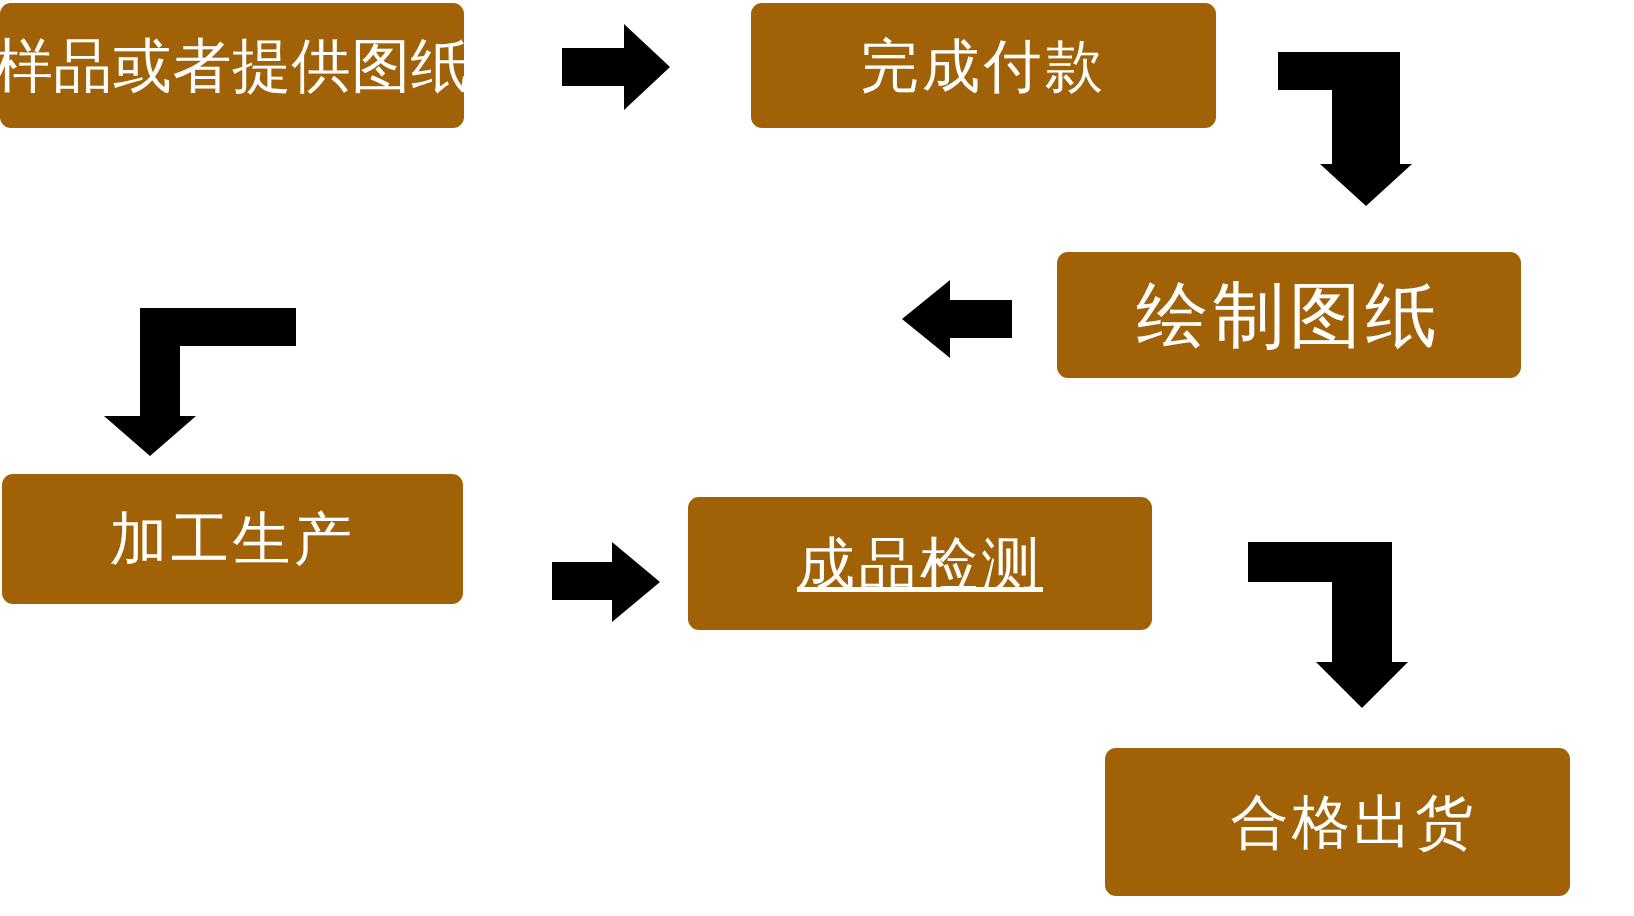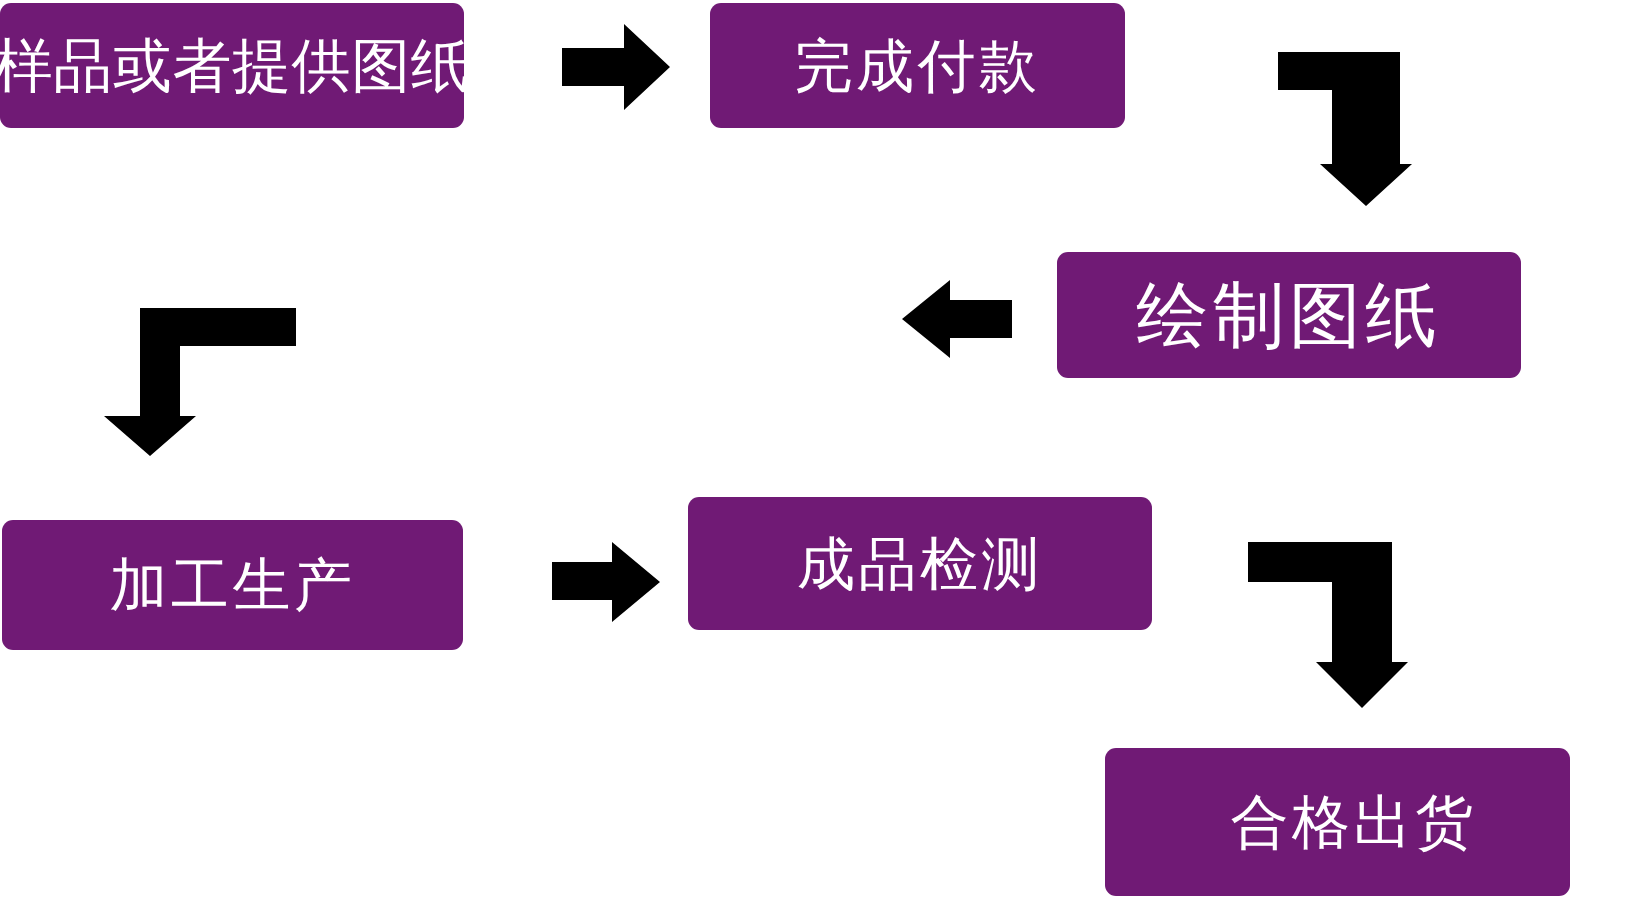--- a/index.html
+++ b/index.html
@@ -13,42 +13,42 @@
   }
   #flow-canvas {
     position: relative;
     width: 1634px;
     height: 916px;
     background: #ffffff;
     overflow: hidden;
   }
   .node {
     position: absolute;
-    background: #701a75;
+    background: #a16207;
     color: #ffffff;
     border-radius: 11px;
     display: flex;
     align-items: center;
     justify-content: center;
     box-sizing: border-box;
     letter-spacing: 0.06em;
     line-height: 1;
     white-space: nowrap;
     font-weight: 400;
   }
   .node-label {
     display: block;
   }
   
   #node-sample   { left: 0px;    top: 3px;   width: 464px; height: 125px; font-size: 59px; letter-spacing: 0.01em; }
-  #node-payment  { left: 710px;  top: 3px;   width: 415px; height: 125px; font-size: 58px; }
+  #node-payment  { left: 751px;  top: 3px;   width: 465px; height: 125px; font-size: 58px; }
   #node-drawing  { left: 1057px; top: 252px; width: 464px; height: 126px; font-size: 72px; }
   #node-confirm  { left: 390px;  top: 252px; width: 464px; height: 126px; font-size: 58px; }
-  #node-produce  { left: 2px;    top: 520px; width: 461px; height: 130px; font-size: 58px; }
-  #node-inspect  { left: 688px;  top: 497px; width: 464px; height: 133px; font-size: 58px; }
+  #node-produce  { left: 2px;    top: 474px; width: 461px; height: 130px; font-size: 58px; }
+  #node-inspect  { left: 688px;  top: 497px; width: 464px; height: 133px; font-size: 58px; text-decoration: underline; }
   #node-ship     { left: 1105px; top: 748px; width: 465px; height: 148px; font-size: 58px; padding-left: 32px; }
 
   
   .arrow {
     position: absolute;
   }
   .arrow svg {
     display: block;
     overflow: visible;
   }

